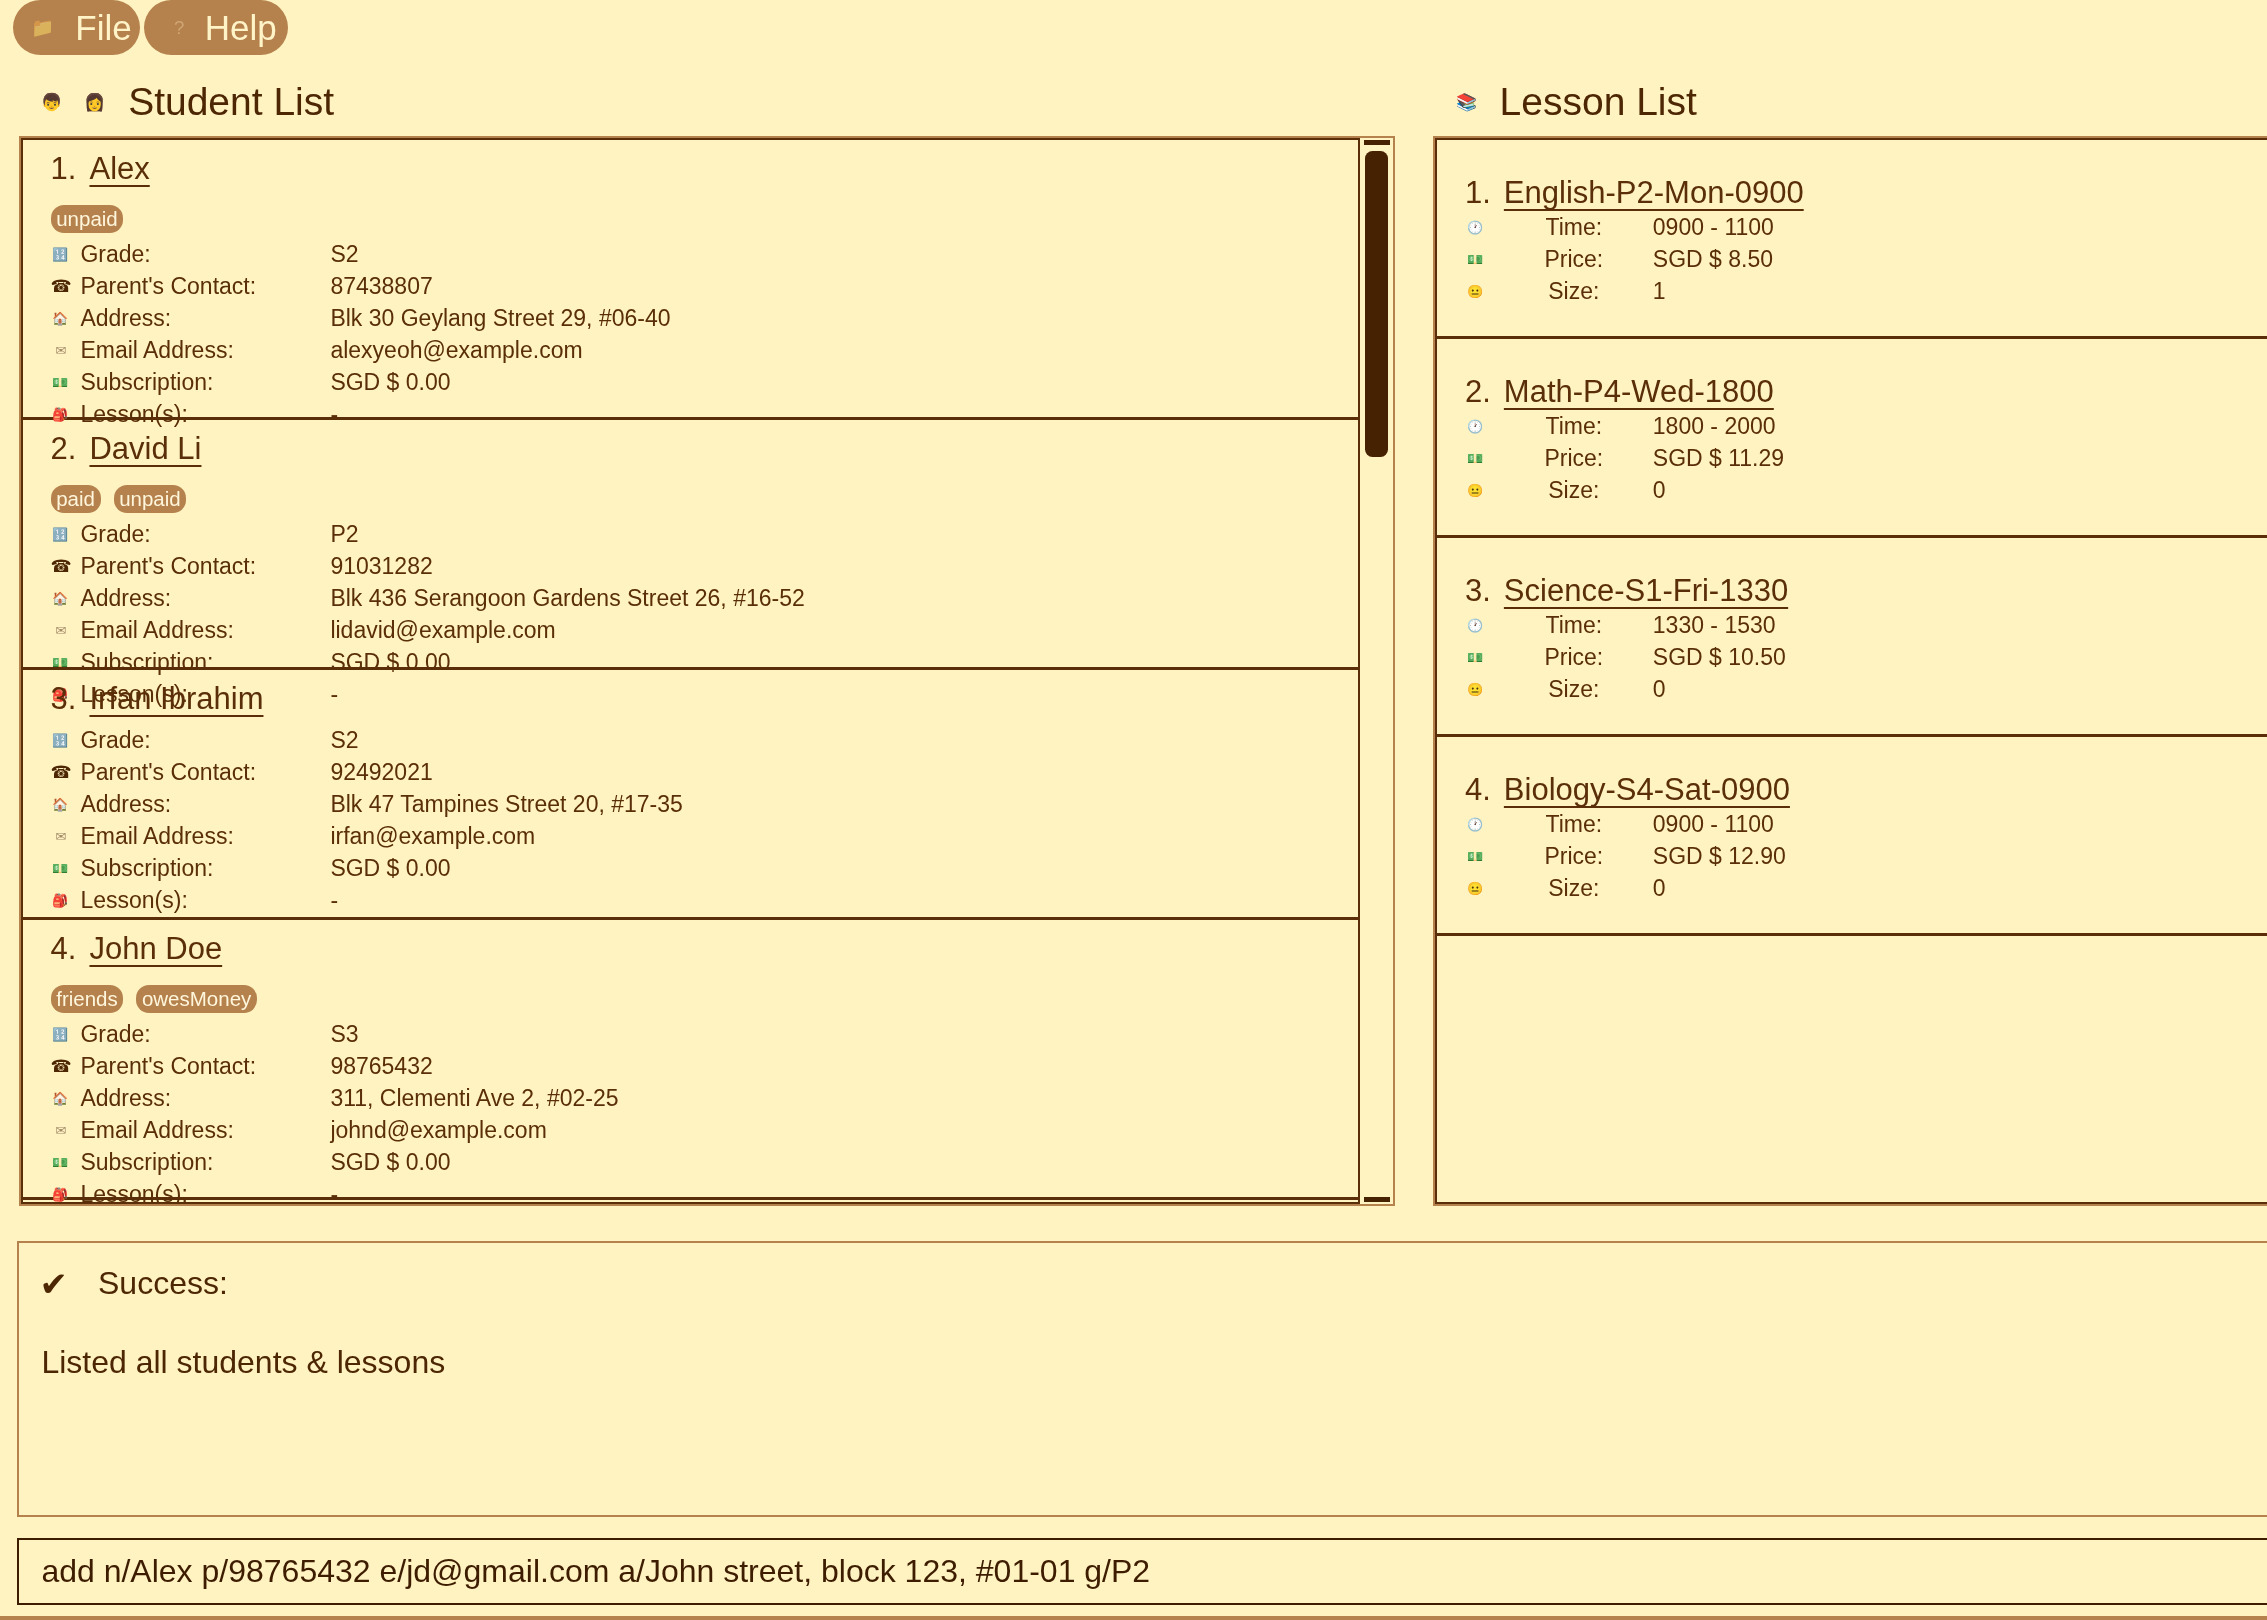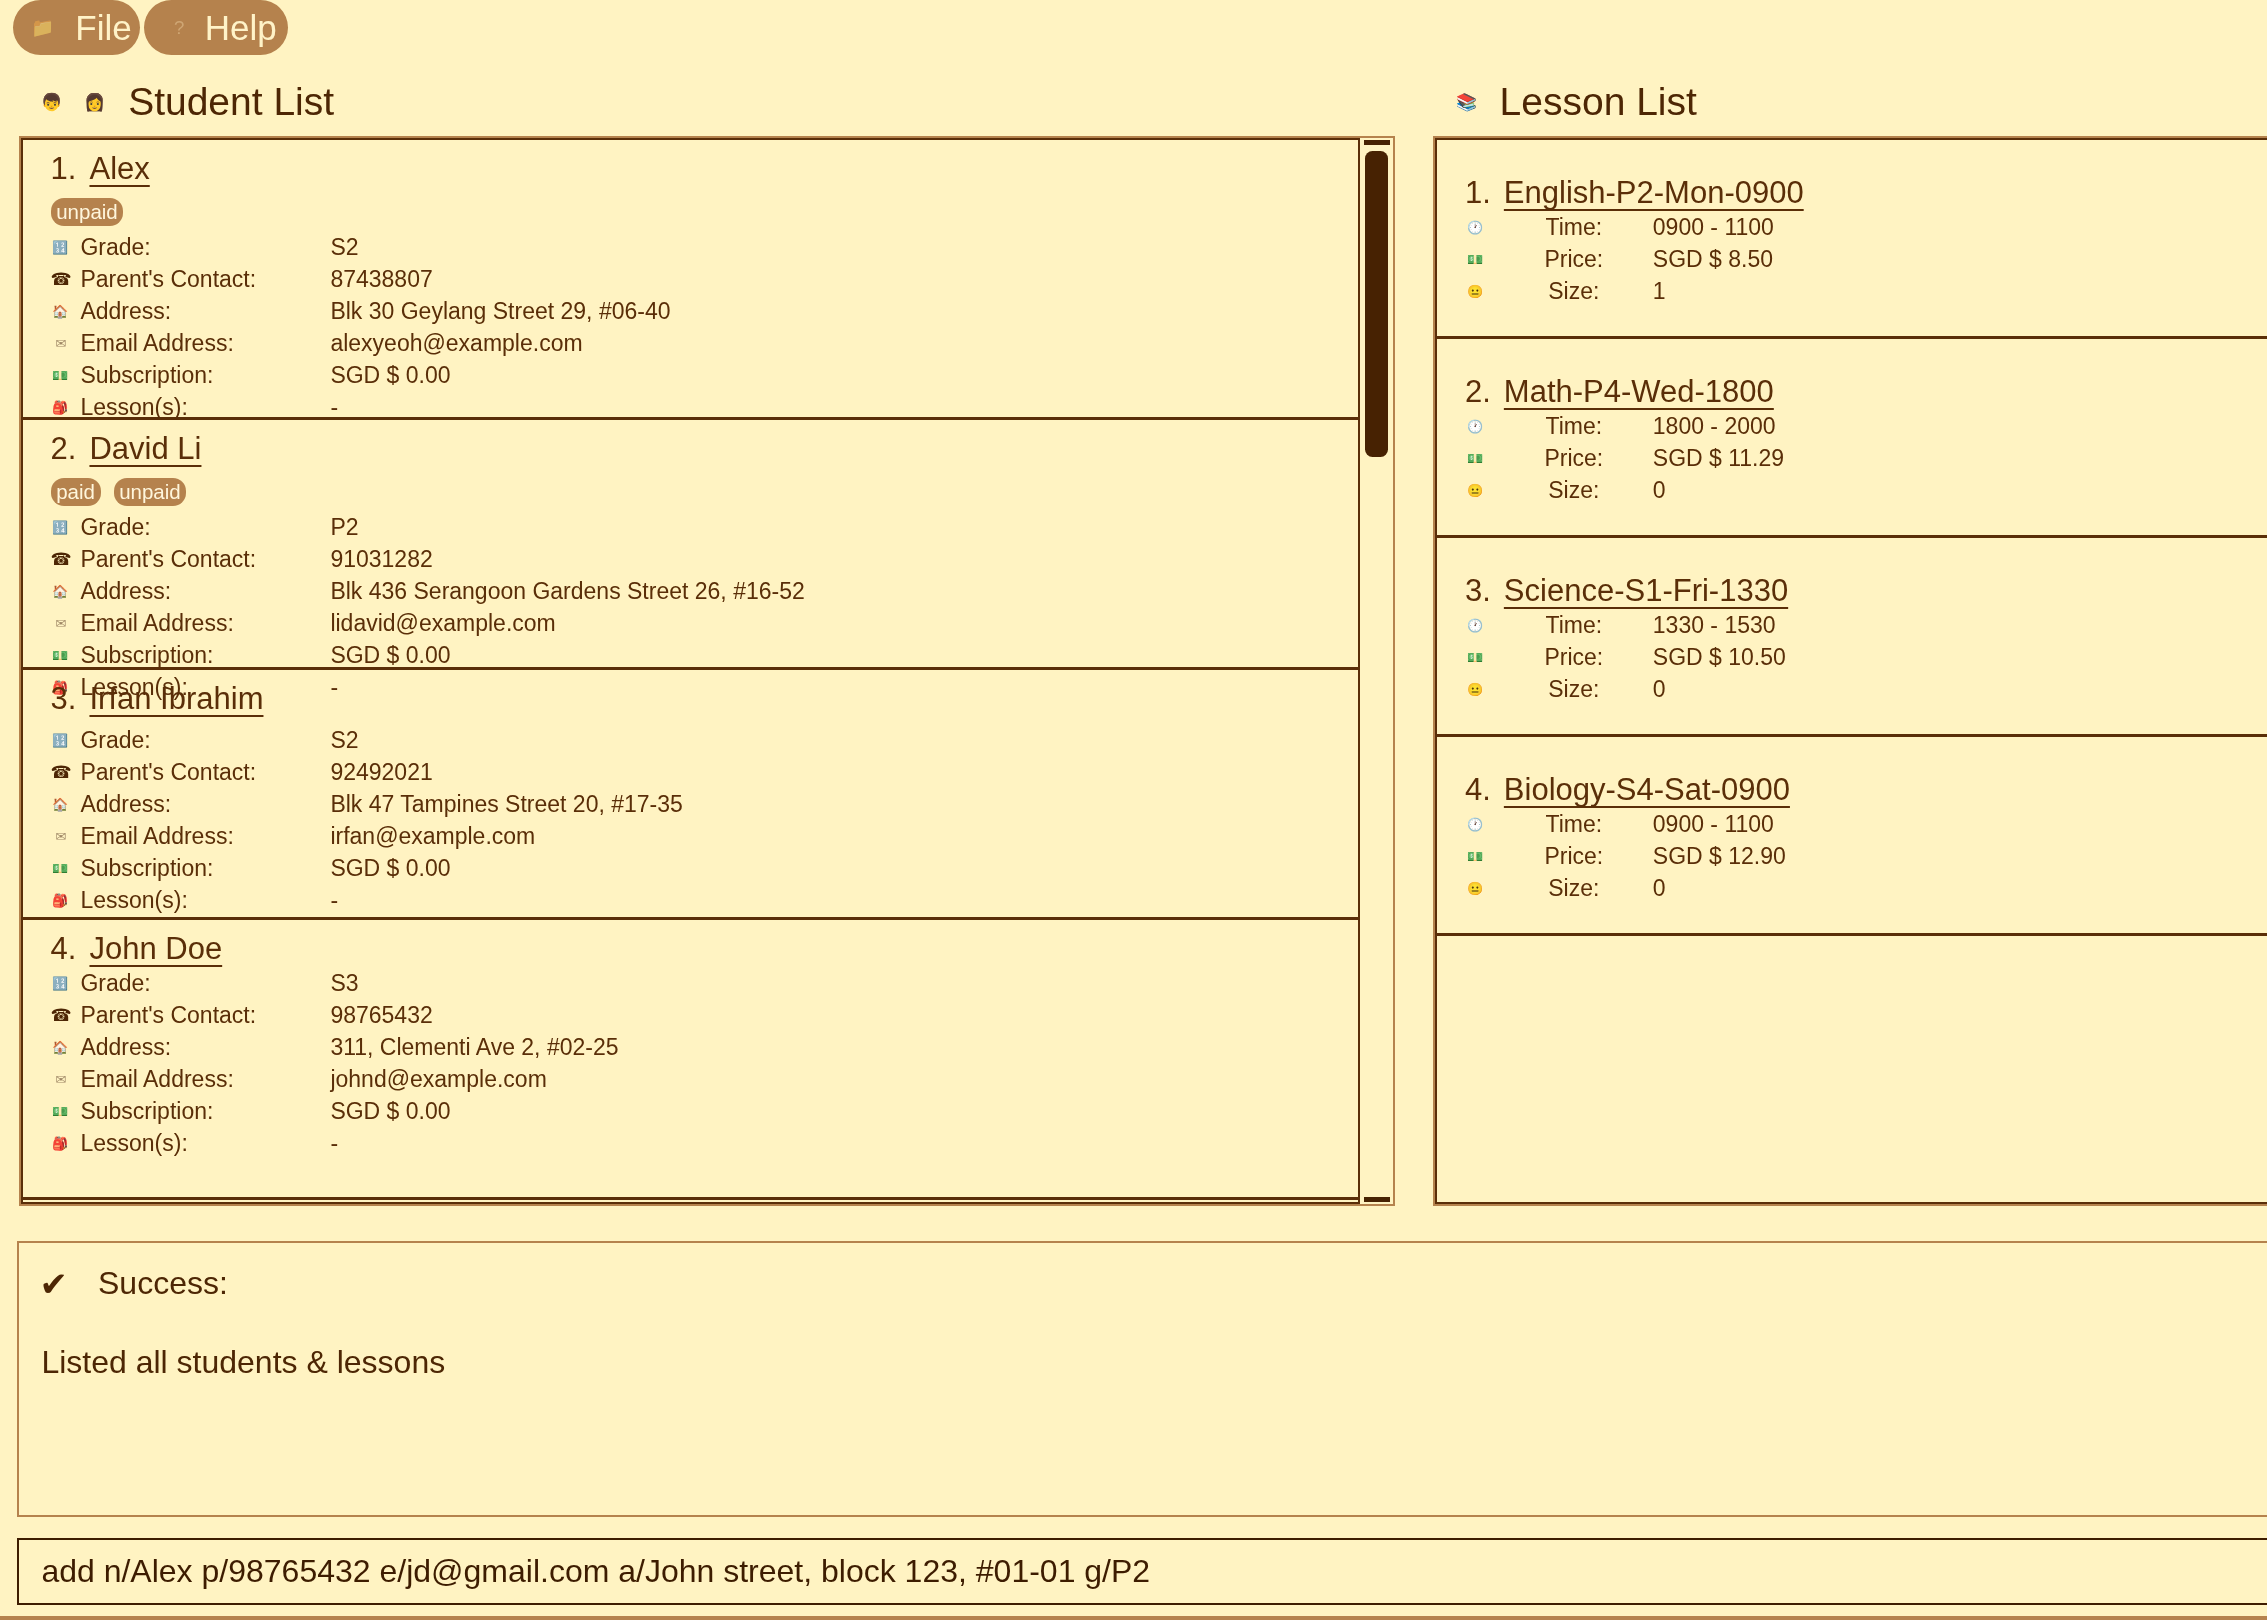--- a/index.html
+++ b/index.html
@@ -19,21 +19,21 @@
   .list-outer {
     position:absolute; border:2.8px solid #b5824d; box-sizing:border-box; background:#fff3c2;
   }
   .list-inner {
     position:absolute; left:0; top:0; bottom:0; border:2.8px solid #5a2e08; box-sizing:border-box; overflow:hidden;
   }
   .card { border-bottom:3.7px solid #5a2e08; box-sizing:border-box; padding-left:28px; position:relative; }
   .card-title { font-size:31px; color:#5a2e08; display:flex; align-items:baseline; }
   .card-title .idx { margin-right:13px; }
   .card-title .name { text-decoration:underline; text-underline-offset:5.6px; text-decoration-thickness:1.9px; }
-  .tags { display:flex; gap:13px; margin-top:11px; margin-bottom:5.6px; }
+  .tags { display:flex; gap:13px; margin-top:18px; margin-bottom:5.6px; }
   .tag { background:#b5824d; color:#fff6dc; font-size:20.5px; border-radius:13px; padding:1.9px 5.6px; line-height:24px; }
   .row { display:flex; align-items:center; font-size:23px; height:32px; color:#5a2e08; }
   .row .fi { width:20.5px; font-size:13px; color:#a08866; margin-right:9.3px; text-align:center; }
   .row .fi.dark { color:#4d2604; font-size:17px; }
   .row .lbl { width:250px; }
   .lesson-card .row .lbl { width:158px;text-align:center; }
   .scroll-track { position:absolute; right:0; top:0; bottom:0; width:33px; }
   .scroll-thumb { position:absolute; left:5.6px; width:22.4px; background:#472202; border-radius:7.5px; }
   .scroll-cap { position:absolute; left:4.7px; width:26px; height:5.6px; background:#472202; }
   .result-box { position:absolute; left:17px; top:1241px; width:2256px; height:276px; border:2.8px solid #b5824d; box-sizing:border-box; }
@@ -175,20 +175,24 @@
         <span class="fi ">🎒</span>
         <span class="lbl">Lesson(s):</span>
         <span class="val">-</span>
       </div>
         </div>
         <div class="card" style="height: 280px; padding-top: 11.2px;">
           <div class="card-title">
         <span class="idx">4.</span>
         <span class="name">John Doe</span>
       </div>
+          <div class="tags">
+            <span class="tag">friends</span>
+            <span class="tag">owesMoney</span>
+          </div>
           <div class="row">
         <span class="fi ">🔢</span>
         <span class="lbl">Grade:</span>
         <span class="val">S3</span>
       </div>
           <div class="row">
         <span class="fi dark">☎</span>
         <span class="lbl">Parent's Contact:</span>
         <span class="val">98765432</span>
       </div>

